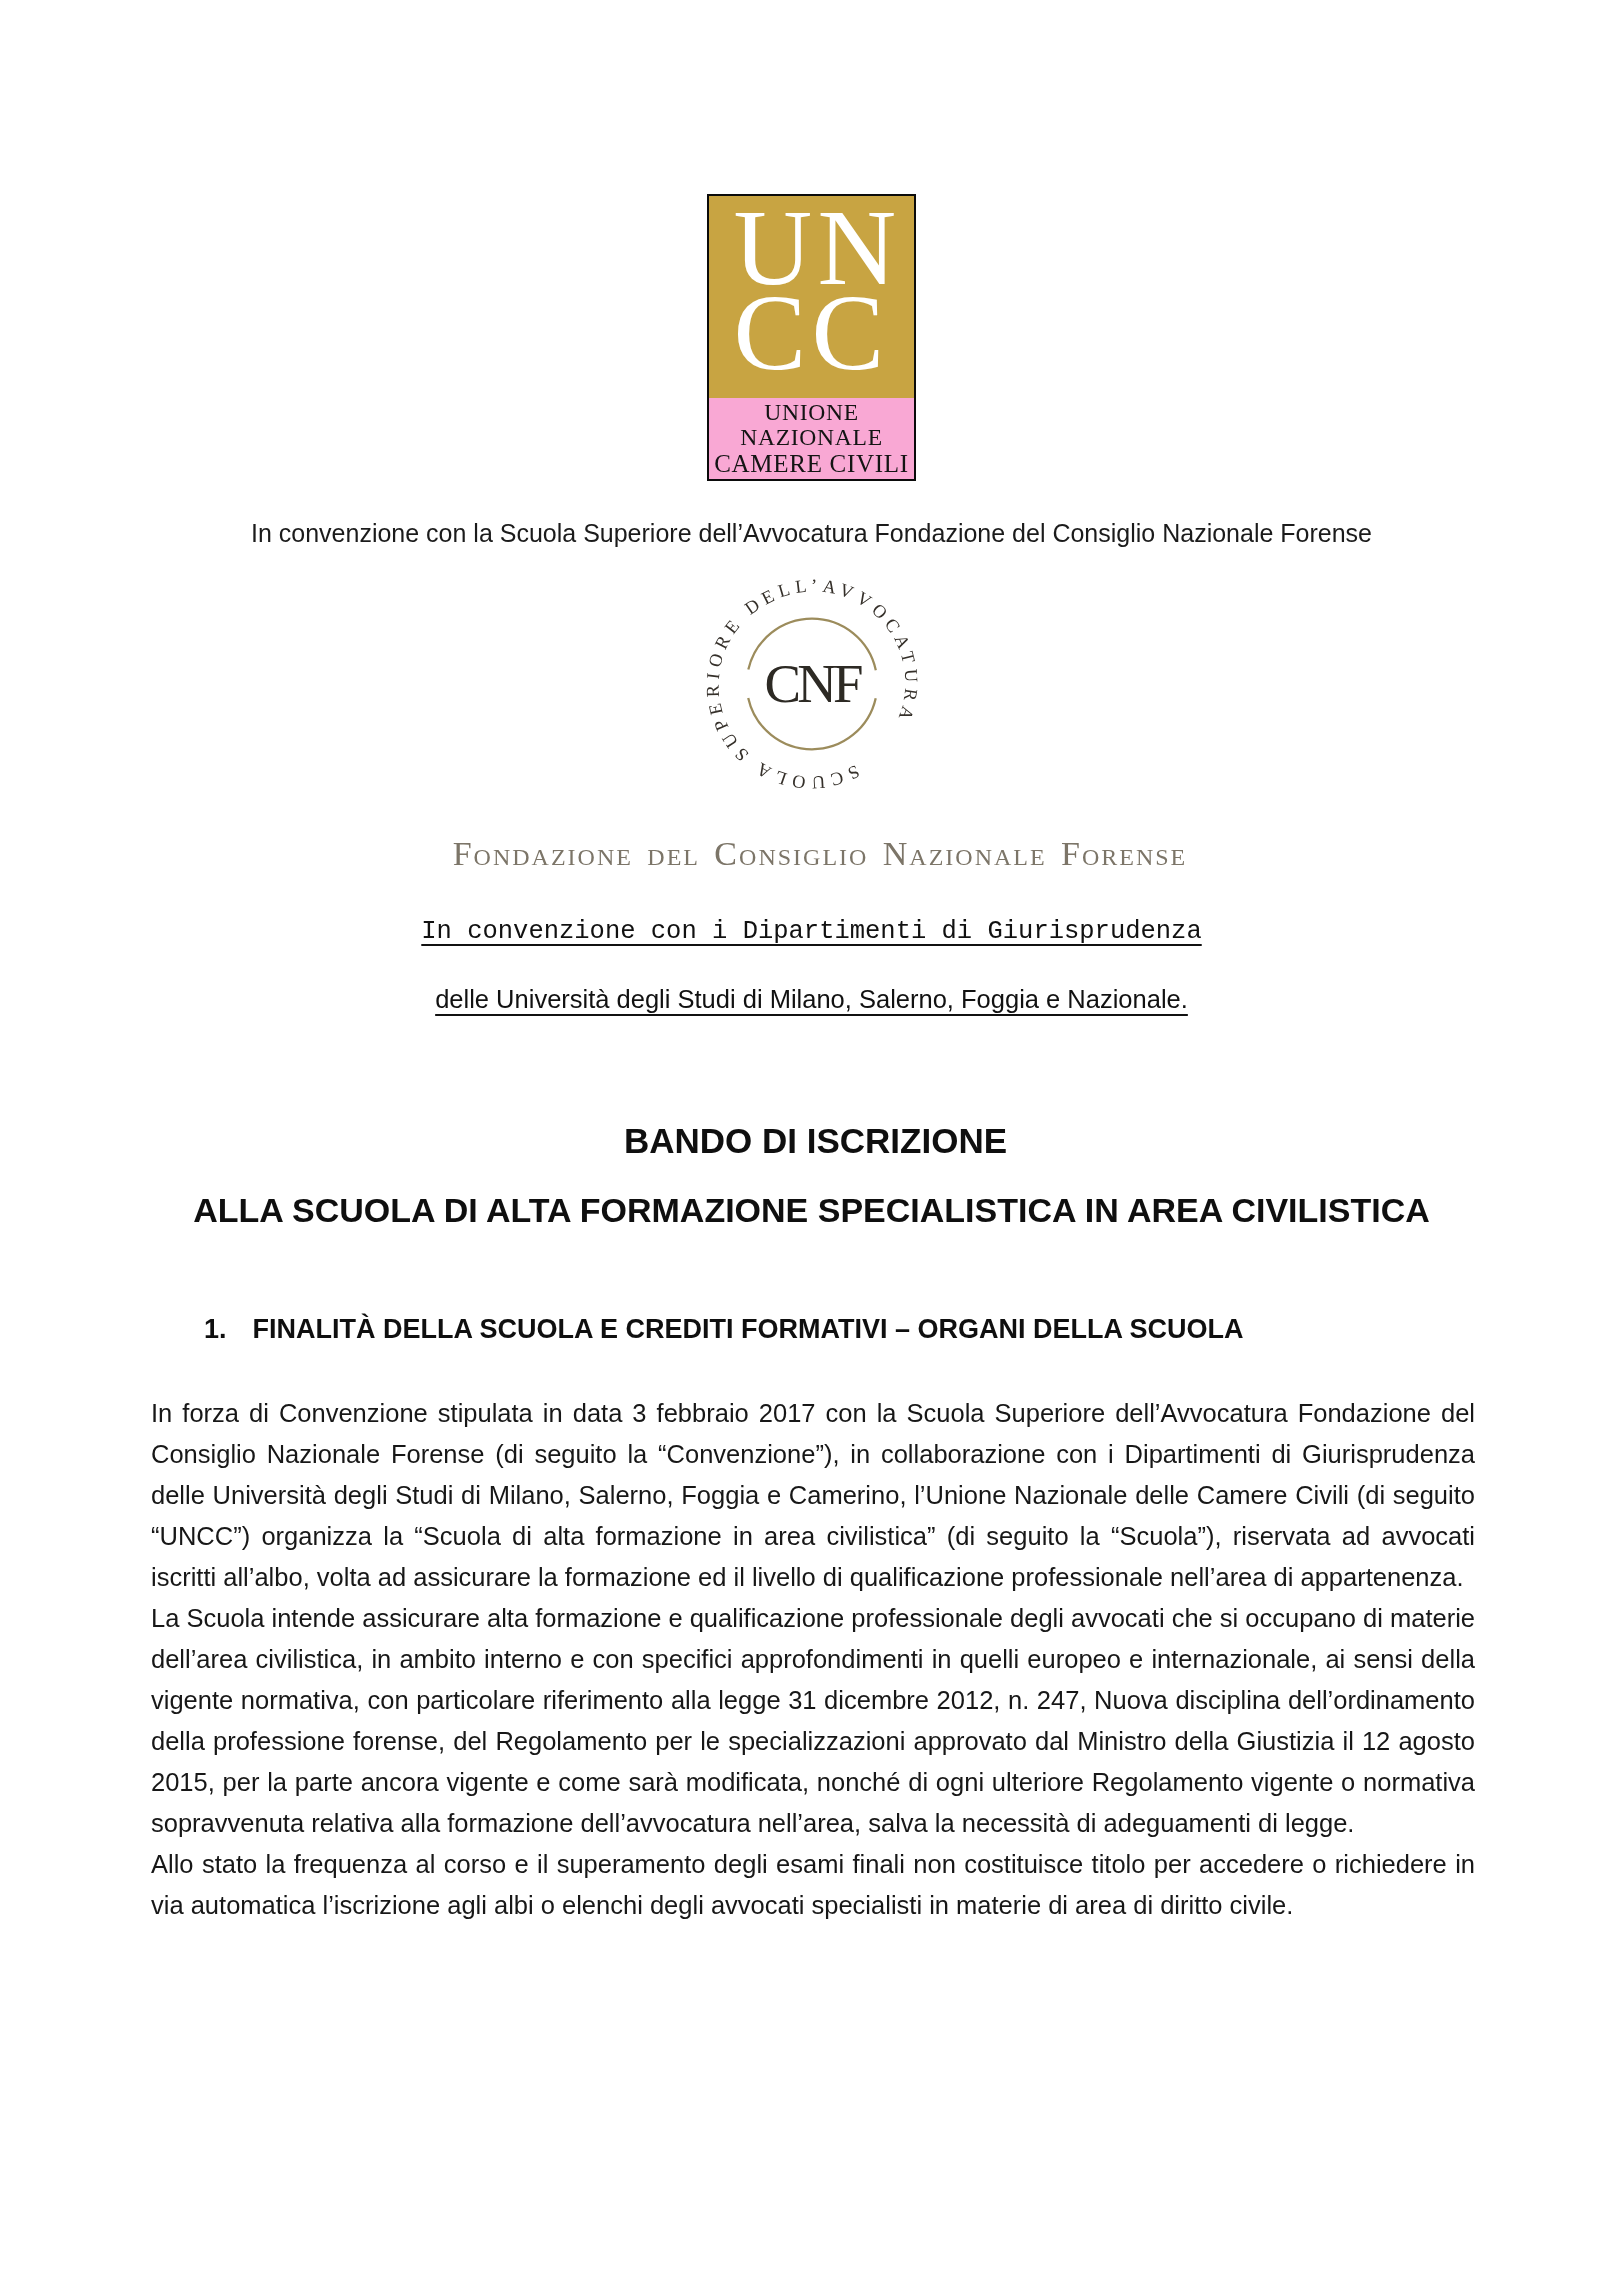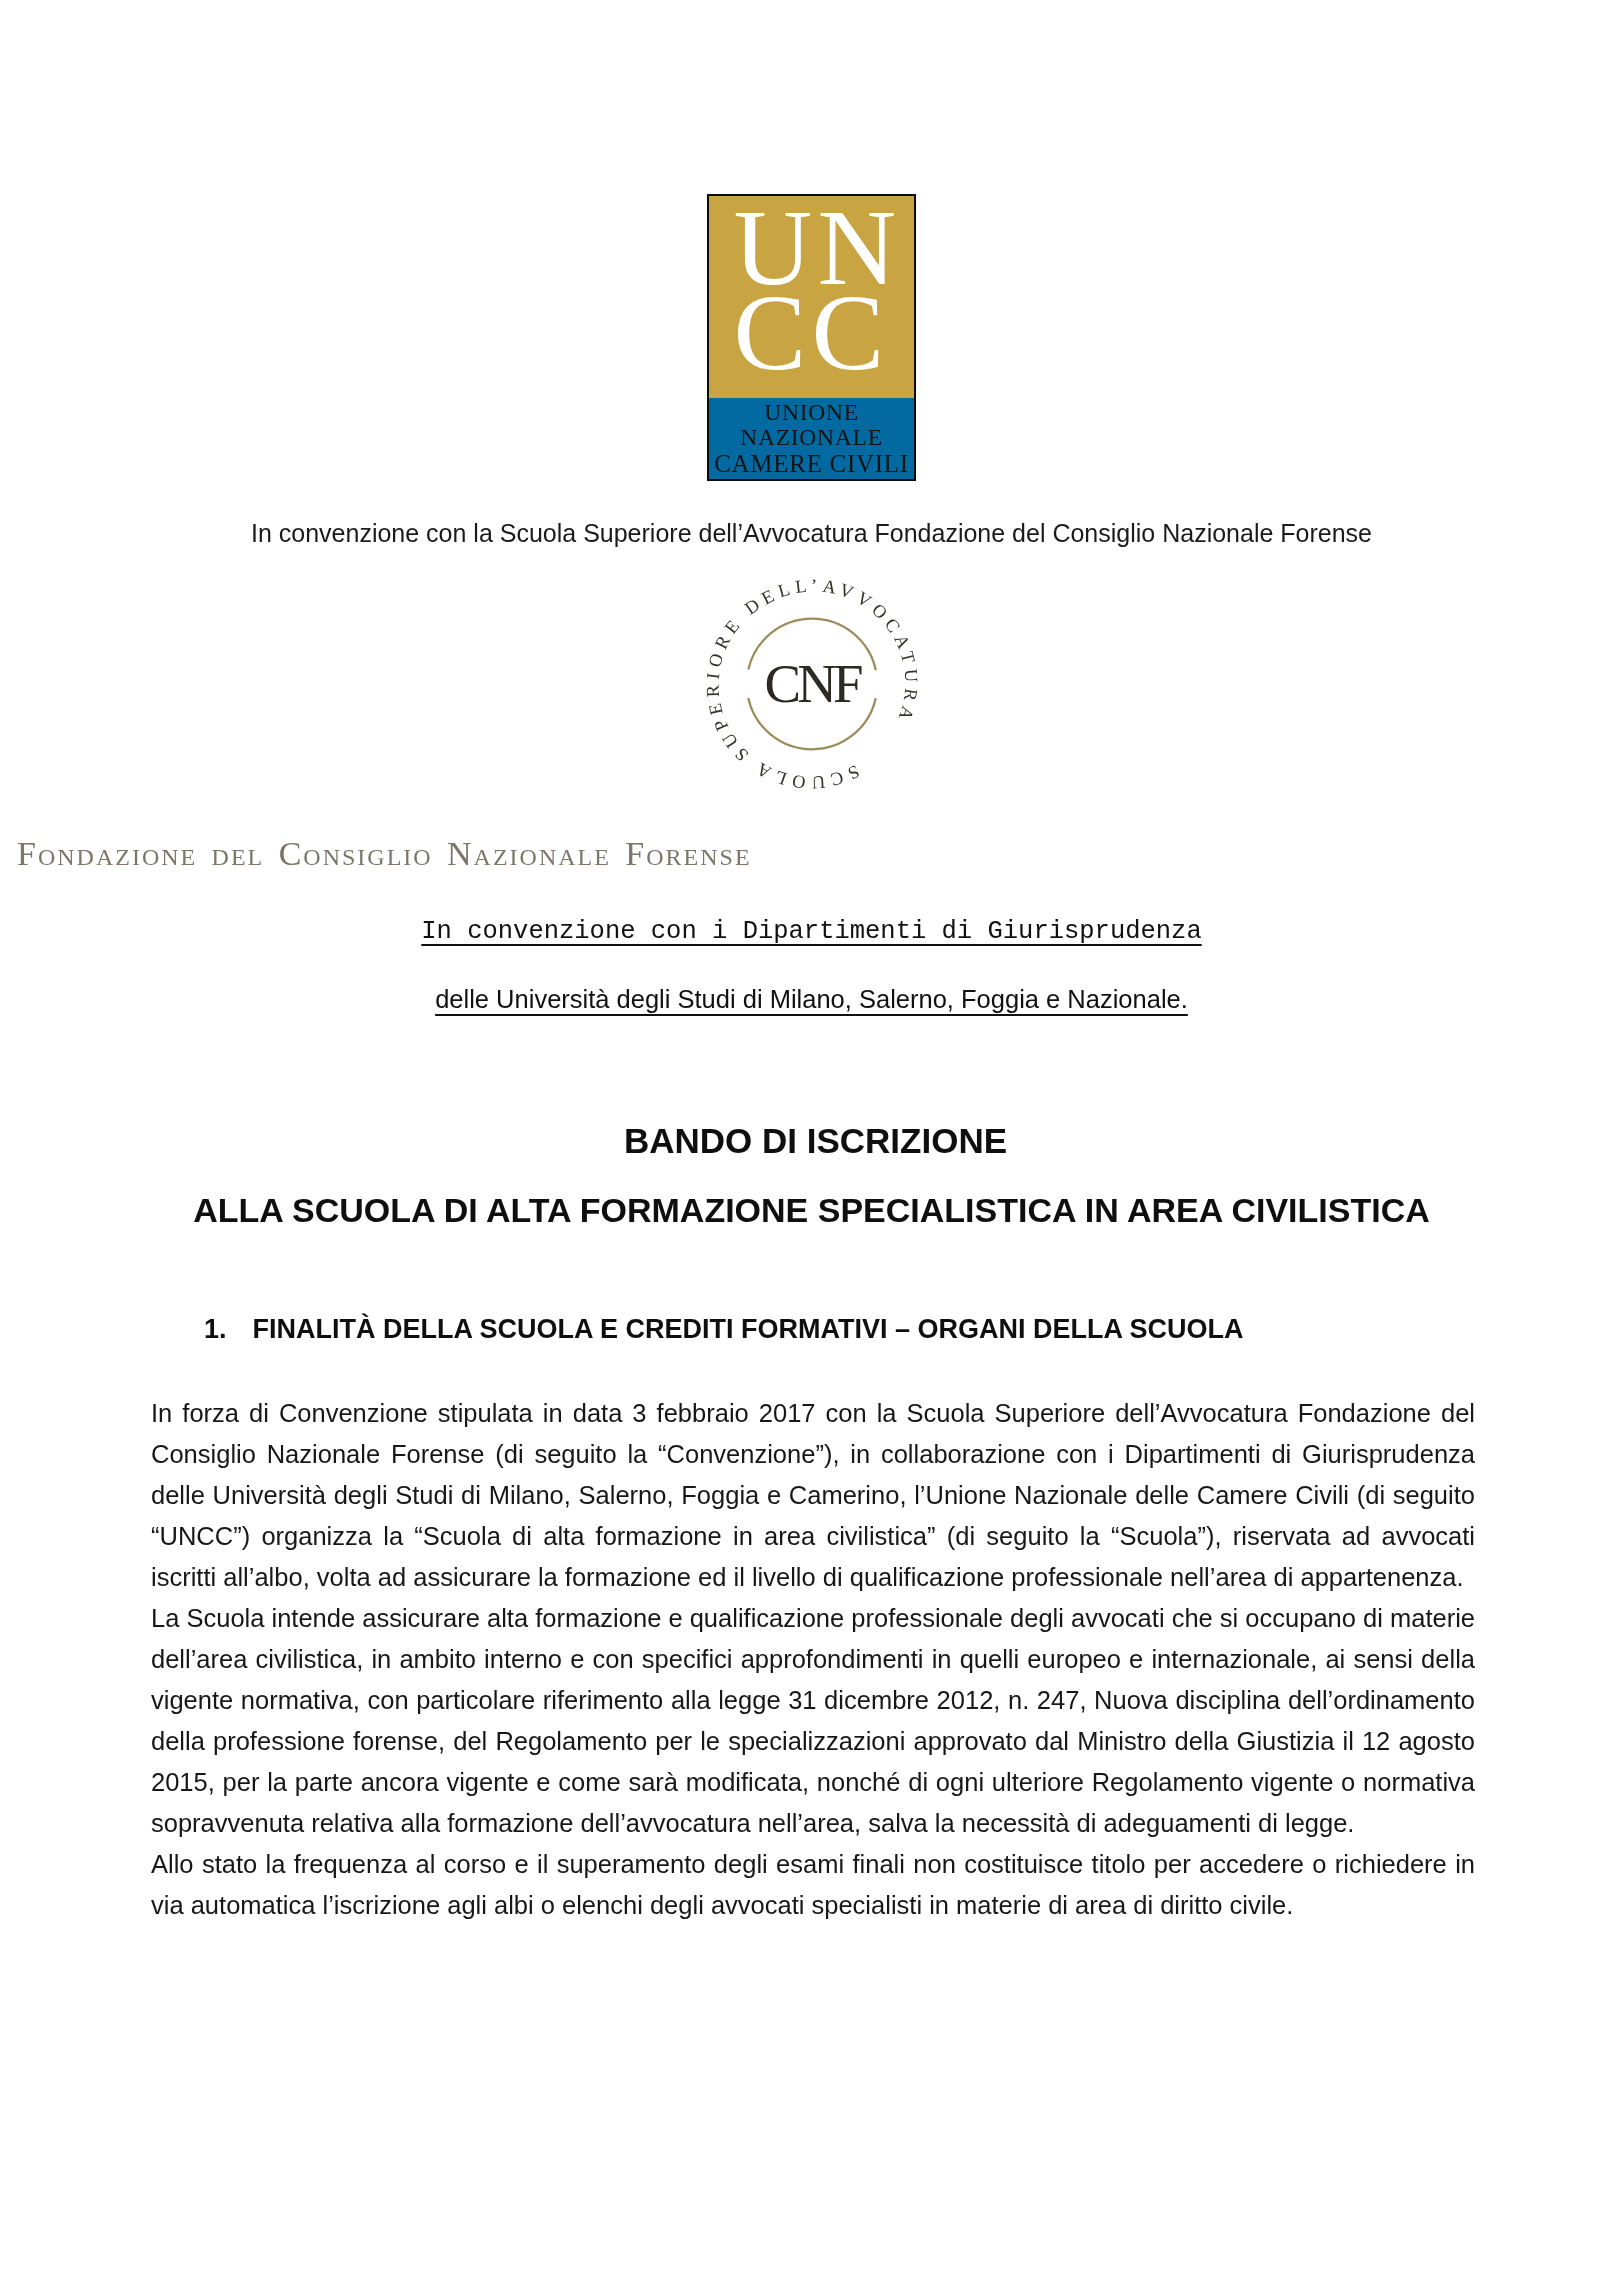--- a/index.html
+++ b/index.html
@@ -34,21 +34,21 @@
     color:#ffffff;
     font-family:"Liberation Serif", serif;
     overflow:hidden;
   }
   .uncc-line1 { font-size:109px; line-height:0.88; letter-spacing:5.2px;padding-left:12px; }
   .uncc-line2 { font-size:109px; line-height:0.88; letter-spacing:5.2px; margin-top:-10.5px; }
   .uncc-caption {
     font-family:"Liberation Serif", serif;
     color:#141414;
     padding:2px 0 3.3px;
-    background:#0369a1;
+    background:#f9a8d4;
   }
   .uncc-caption-1 { font-size:23.6px; line-height:1.08; letter-spacing:0.7px; }
   .uncc-caption-2 { font-size:25px; line-height:1.0; letter-spacing:0.7px; }
 
   
   .conv-line {
     margin-top:38px;
     text-align:center;
     font-size:25px;
     color:#1b1b1b;
@@ -68,20 +68,21 @@
   .seal-monogram {
     font-family:"Liberation Serif", serif;
     font-size:84px;
     letter-spacing:-6px;
     fill:#2d2a24;
   }
 
   
   .fondazione-line {
     margin-top:38px;
+    text-align:center;
     font-family:"Liberation Serif", serif;
     font-variant:small-caps;
     font-size:34px;
     letter-spacing:2px;
     word-spacing:3.9px;
     color:var(--fondazione,#7C7568);
     padding-left:17px;
   }
 
   

